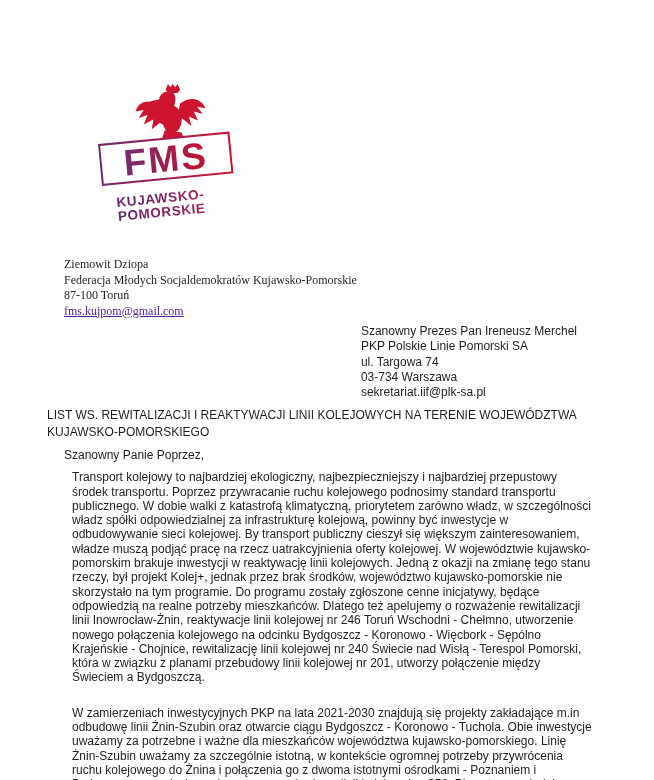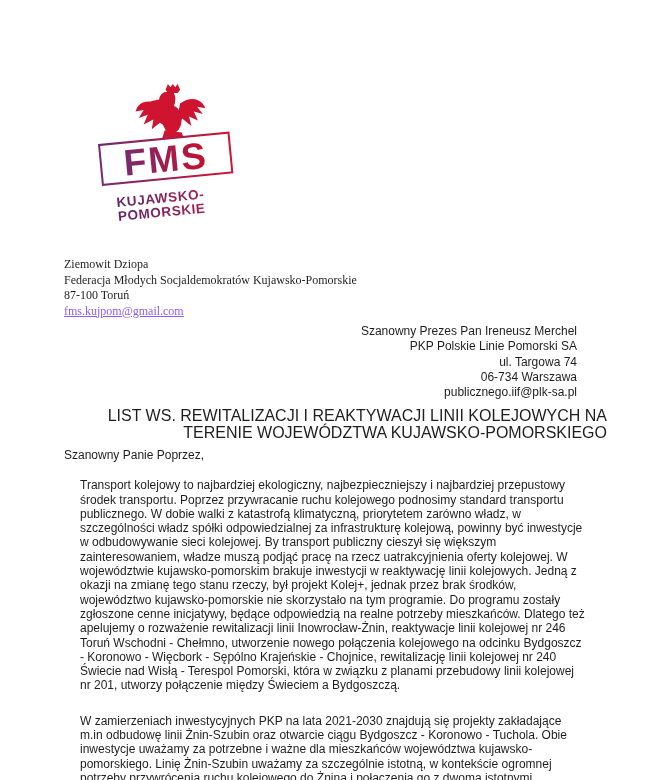--- a/index.html
+++ b/index.html
@@ -62,49 +62,48 @@
       color: transparent;
     }
   }
 
   
   .sender {
     position: absolute; left: 64px; top: 257px;
     font-size: 12px; line-height: 15.5px; font-family: Liberation Serif, serif;
   }
   .sender a {
-    color: #8b5cf6;
+    color: #4c1d95;
     text-decoration: underline;
     cursor: pointer;
   }
   .recipient {
     position: absolute; right: 77px; top: 324px;
     font-size: 12px; line-height: 15.3px;
-    text-align: right;
   }
 
   
   .letter-title {
     position: absolute; left: 0; right: 0; top: 407px;
     margin: 0 auto;
     width: 560px;
-    text-align: right;
-    font-size: 16px;
+    text-align: left;
+    font-size: 12px;
     line-height: 17px;
   }
 
   
   .letter-body {
     position: absolute; left: 64px; top: 448px;
     width: 537px;
     font-size: 12px;
     line-height: 14.3px;
     text-align: left;
   }
-  .letter-body p { margin: 16px; }
+  .letter-body p { margin: 8px; }
   .para-2 { margin-top: 21px !important; }
 </style>
 </head>
 <body>
 
 <div class="page">
 
   <div class="logo-block">
     <svg class="eagle" viewBox="0 0 90 84" xmlns="http://www.w3.org/2000/svg" aria-hidden="true">
       <g fill="#cf1430">
@@ -141,22 +140,22 @@
     <div>Ziemowit Dziopa</div>
     <div>Federacja Młodych Socjaldemokratów Kujawsko-Pomorskie</div>
     <div>87-100 Toruń</div>
     <div><a href="#">fms.kujpom@gmail.com</a></div>
   </div>
 
   <div class="recipient">
     <div>Szanowny Prezes Pan Ireneusz Merchel</div>
     <div>PKP Polskie Linie Pomorski SA</div>
     <div>ul. Targowa 74</div>
-    <div>06-734 Warszawa</div>
-    <div>publicznego.iif@plk-sa.pl</div>
+    <div>03-734 Warszawa</div>
+    <div>sekretariat.iif@plk-sa.pl</div>
   </div>
 
   <div class="letter-title">LIST WS. REWITALIZACJI I REAKTYWACJI LINII KOLEJOWYCH NA TERENIE WOJEWÓDZTWA KUJAWSKO-POMORSKIEGO</div>
 
   <div class="letter-body">
     <div>Szanowny Panie Poprzez,</div>
     <p class="para-1">Transport kolejowy to najbardziej ekologiczny, najbezpieczniejszy i najbardziej przepustowy środek transportu. Poprzez przywracanie ruchu kolejowego podnosimy standard transportu publicznego. W dobie walki z katastrofą klimatyczną, priorytetem zarówno władz, w szczególności władz spółki odpowiedzialnej za infrastrukturę kolejową, powinny być inwestycje w odbudowywanie sieci kolejowej. By transport publiczny cieszył się większym zainteresowaniem, władze muszą podjąć pracę na rzecz uatrakcyjnienia oferty kolejowej. W województwie kujawsko-pomorskim brakuje inwestycji w reaktywację linii kolejowych. Jedną z okazji na zmianę tego stanu rzeczy, był projekt Kolej+, jednak przez brak środków, województwo kujawsko-pomorskie nie skorzystało na tym programie. Do programu zostały zgłoszone cenne inicjatywy, będące odpowiedzią na realne potrzeby mieszkańców. Dlatego też apelujemy o rozważenie rewitalizacji linii Inowrocław-Żnin, reaktywacje linii kolejowej nr 246 Toruń Wschodni - Chełmno, utworzenie nowego połączenia kolejowego na odcinku Bydgoszcz - Koronowo - Więcbork - Sępólno Krajeńskie - Chojnice, rewitalizację linii kolejowej nr 240 Świecie nad Wisłą - Terespol Pomorski, która w związku z planami przebudowy linii kolejowej nr 201, utworzy połączenie między Świeciem a Bydgoszczą.</p>
     <p class="para-2">W zamierzeniach inwestycyjnych PKP na lata 2021-2030 znajdują się projekty zakładające m.in odbudowę linii Żnin-Szubin oraz otwarcie ciągu Bydgoszcz - Koronowo - Tuchola. Obie inwestycje uważamy za potrzebne i ważne dla mieszkańców województwa kujawsko-pomorskiego. Linię Żnin-Szubin uważamy za szczególnie istotną, w kontekście ogromnej potrzeby przywrócenia ruchu kolejowego do Żnina i połączenia go z dwoma istotnymi ośrodkami - Poznaniem i Bydgoszczą, w związku z planowaną przebudową linii kolejowej nr 356. Plany te uwzględnione są także w projekcie Regionalnego Planu Transportowego województwa Kujawsko-Pomorskiego.</p>
   </div>
 

